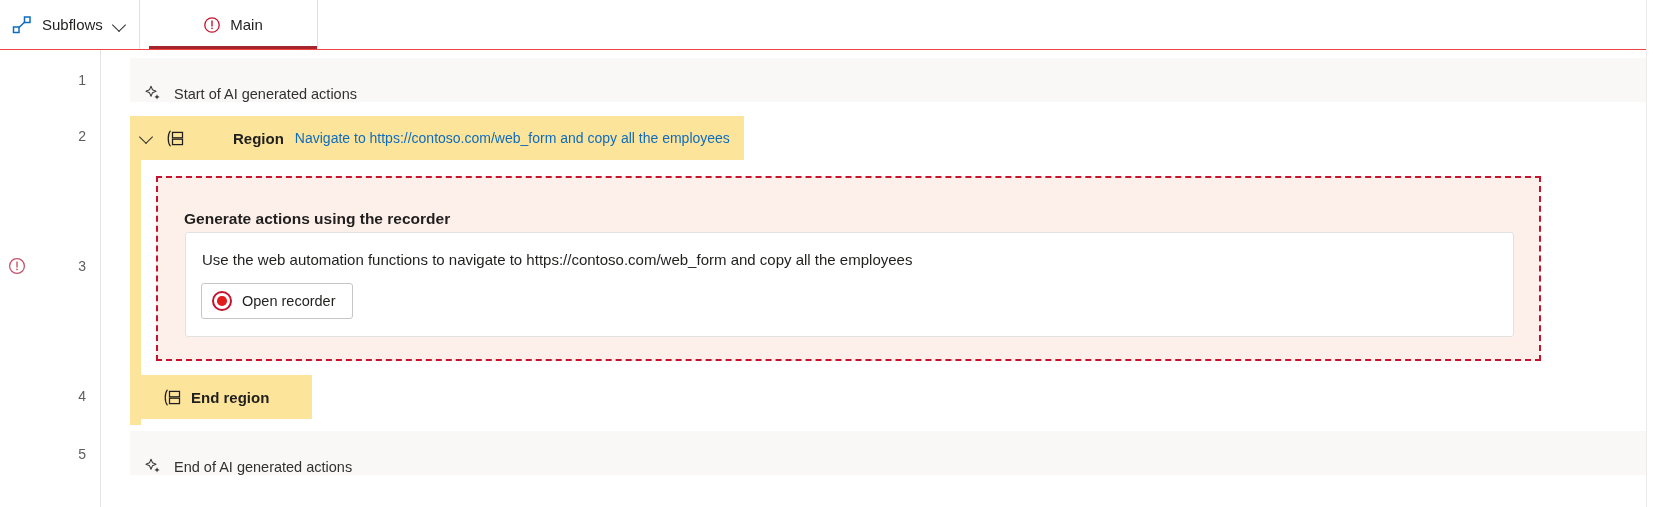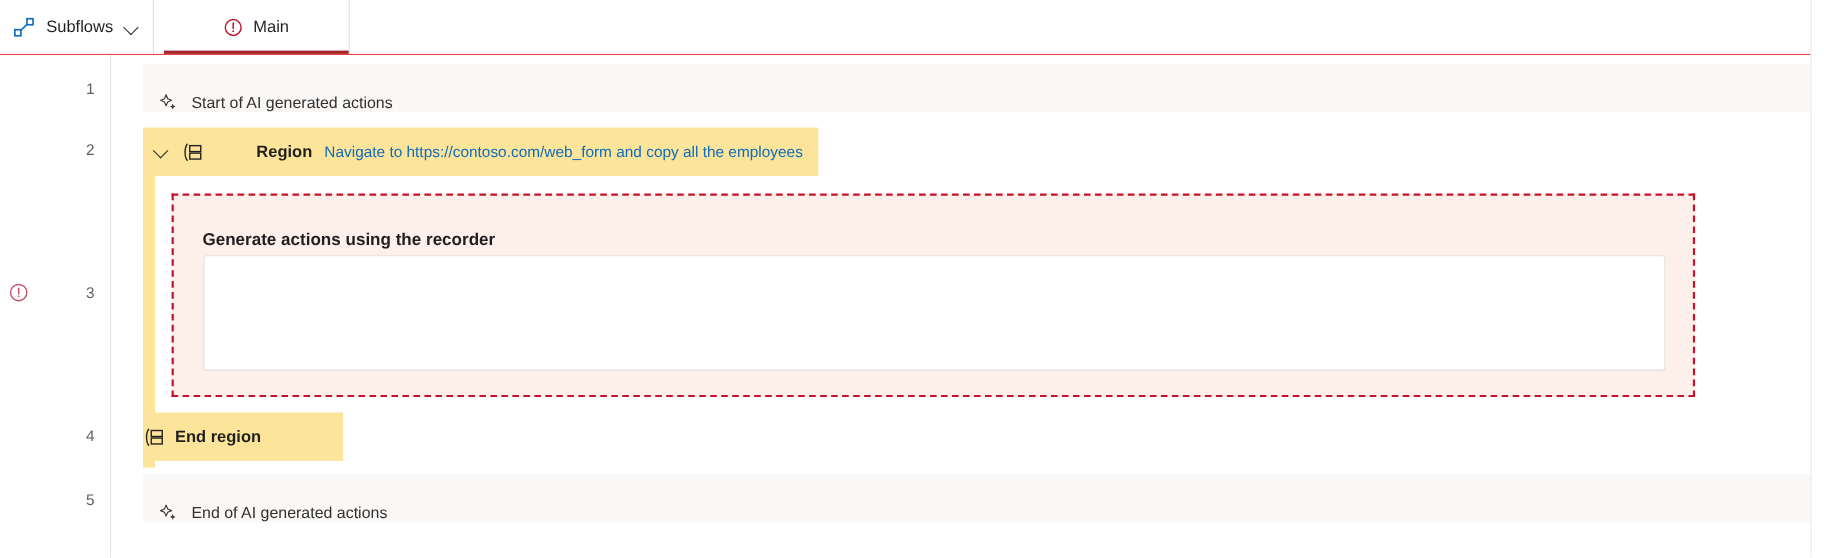--- a/index.html
+++ b/index.html
@@ -160,20 +160,21 @@
   .region-end {
     position: absolute;
     left: 28px;
     top: 325px;
     width: 182px;
     height: 44px;
     background: #fce49a;
     display: flex;
     align-items: center;
     gap: 10px;
+    padding-left: 32px;
     cursor: pointer;
   }
   .region-end-label {
     font-size: 15px;
     font-weight: bold;
     color: #201f1e;
   }
 
   
   .region-icon {
@@ -324,21 +325,26 @@
       </svg>
     </span>
     <span class="region-word">Region</span>
     <span class="region-desc">Navigate to https://contoso.com/web_form and copy all the employees</span>
   </div>
 
   <div class="recorder-panel">
     <div class="recorder-title">Generate actions using the recorder</div>
 
     <div class="prompt-card">
-
+      <div class="prompt-text">Use the web automation functions to navigate to https://contoso.com/web_form and copy all the employees</div>
+
+      <div class="rec-btn">
+        <span class="rec-dot"></span>
+        <span>Open recorder</span>
+      </div>
     </div>
   </div>
 
   <div class="region-end">
     <span class="region-icon" style="display:flex;">
       <svg width="19" height="17" viewBox="0 0 19 17">
         <path d="M5.2 1.2 C2.6 4.2 2.6 12.8 5.2 15.8" fill="none" stroke="#201f1e" stroke-width="1.25" stroke-linecap="round"></path>
         <rect x="7.5" y="2.4" width="10" height="5.4" fill="none" stroke="#201f1e" stroke-width="1.25"></rect>
         <rect x="7.5" y="9.2" width="10" height="5.4" fill="none" stroke="#201f1e" stroke-width="1.25"></rect>
       </svg>

